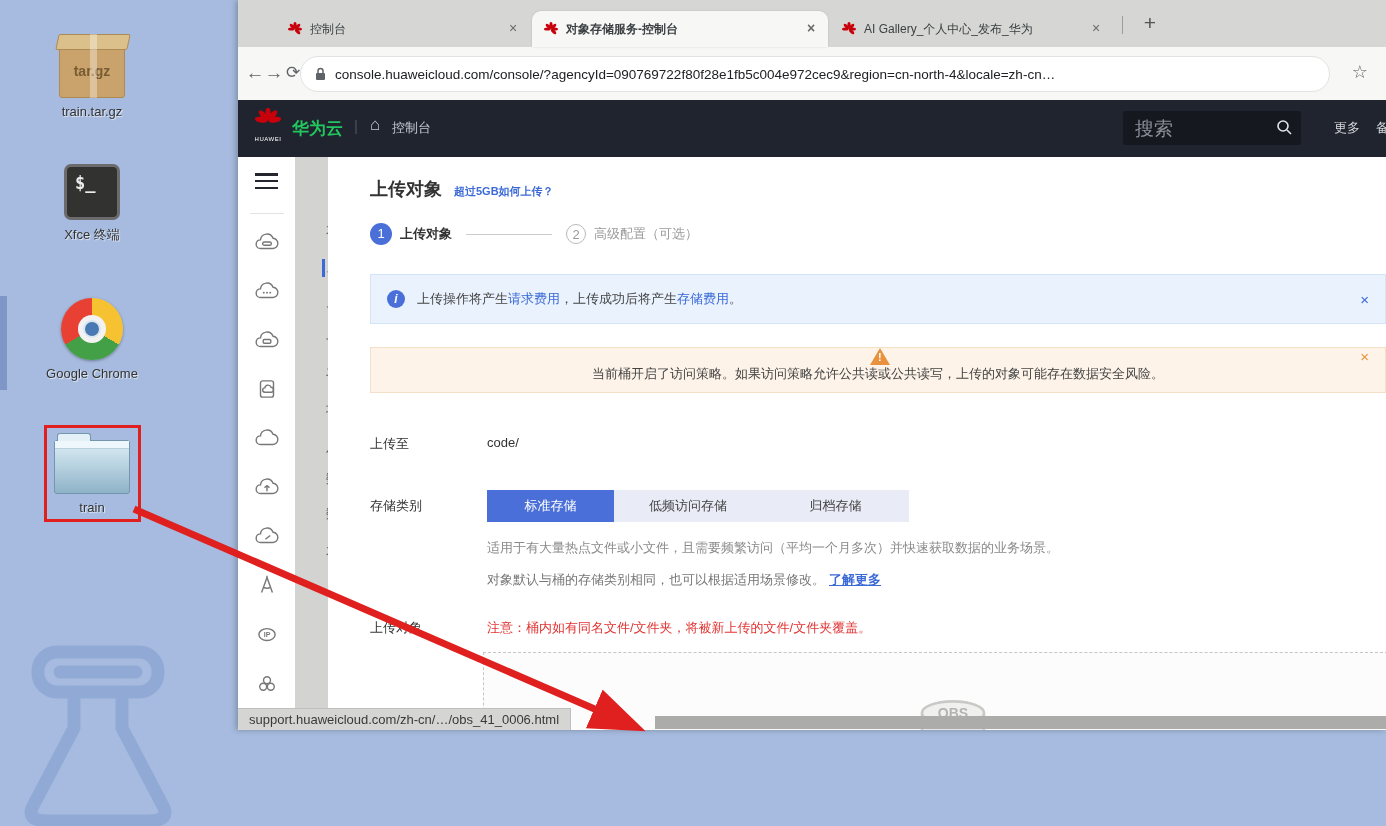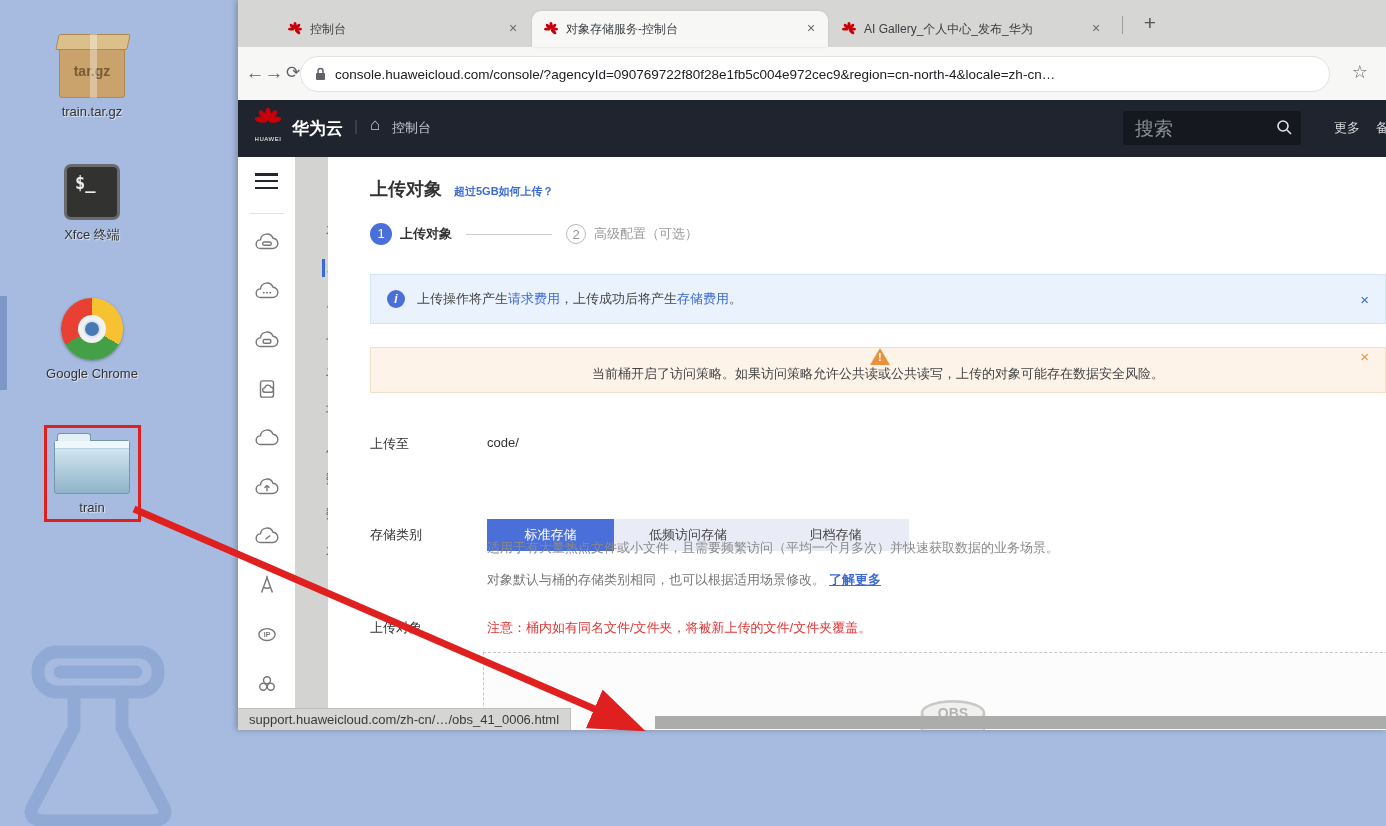--- a/index.html
+++ b/index.html
@@ -54,21 +54,21 @@
   .toolbar{position:absolute;left:0;top:47px;right:0;height:53px;background:#f7f7f6;}
   .navbtn{position:absolute;top:13px;width:22px;height:26px;text-align:center;font-size:19px;color:#5f6368;line-height:26px;}
   .omnibox{position:absolute;left:62px;top:9px;width:1030px;height:36px;background:#fff;border:1px solid #e2e2e2;
        border-radius:18px;display:flex;align-items:center;padding:0 14px;overflow:hidden;}
   .omnibox .url{font-size:13.5px;color:#202124;white-space:nowrap;overflow:hidden;margin-left:9px;}
   .star{position:absolute;right:18px;top:14px;font-size:18px;color:#5f6368;}
 
   .hwheader{position:absolute;left:0;top:100px;right:0;height:57px;background:#20242e;color:#cfd2d8;}
   .hw-logo{position:absolute;left:12px;top:8px;text-align:center;width:36px;}
   .hw-logo .sub{display:block;font-size:6px;letter-spacing:.5px;color:#fff;margin-top:-2px;}
-  .hw-brand{position:absolute;left:54px;top:17px;font-size:17px;font-weight:bold;color:#ffffff;}
+  .hw-brand{position:absolute;left:54px;top:17px;font-size:17px;font-weight:bold;color:#22c55e;}
   .hw-sep{position:absolute;left:116px;top:17px;color:#4c515c;font-size:15px;}
   .hw-home{position:absolute;left:132px;top:15px;font-size:17px;color:#c5c9d1;}
   .hw-console{position:absolute;left:154px;top:19px;font-size:13px;color:#c5c9d1;}
   .hw-search{position:absolute;left:885px;top:11px;width:178px;height:34px;background:#15181f;border-radius:2px;}
   .hw-search input{position:absolute;left:10px;top:6px;width:130px;background:transparent;border:none;outline:none;
        color:#9ba0ab;font-size:19px;font-family:inherit;}
   .hw-search input::placeholder{color:#8a8f99;opacity:1;}
   .hw-mag{position:absolute;right:8px;top:7px;}
   .hw-more{position:absolute;left:1096px;top:19px;font-size:13px;color:#d5d7db;}
   .hw-partial{position:absolute;left:1138px;top:19px;width:10px;overflow:hidden;font-size:13px;color:#d5d7db;}
@@ -101,21 +101,21 @@
   .b-warn .bx{color:#e8923f;}
   .ico-info{width:18px;height:18px;border-radius:50%;background:#4a6fd9;color:#fff;text-align:center;
        line-height:18px;font-size:12px;font-style:italic;font-weight:bold;margin:0 12px 0 16px;flex:none;}
   .ico-warn{width:0;height:0;border-left:10px solid transparent;border-right:10px solid transparent;
        border-bottom:17px solid #e8923f;position:relative;margin:0 12px 0 16px;flex:none;}
   .ico-warn:after{content:"!";position:absolute;left:-2px;top:3px;color:#fff;font-size:11px;font-weight:bold;}
   .blue-link{color:#3b6ad6;}
   .form-row{position:absolute;left:42px;display:flex;font-size:13px;color:#333;}
   .f-label{width:117px;flex:none;}
   .row-up{top:278px;justify-content:flex-end;}
-  .row-store{top:333px;margin-top:29px;}
+  .row-store{top:333px;}
   .row-store .f-label{line-height:32px;}
   .stabs{display:flex;}
   .stab{height:32px;line-height:32px;text-align:center;background:#e9ebf6;color:#444;}
   .stab.sel{background:#4a6fd9;color:#fff;}
   .stab.w1{width:127px;}.stab.w2{width:148px;}.stab.w3{width:147px;}
   .desc{position:absolute;left:159px;font-size:13px;color:#8a8a8a;}
   .d1{top:382px;}.d2{top:414px;color:#777;}
   .learn{color:#3b6ad6;font-weight:bold;text-decoration:underline;margin-left:4px;}
   .row-upobj{top:462px;}
   .red-note{color:#e23333;}
@@ -184,21 +184,21 @@
             <ellipse cx="12" cy="6.5" rx="2.4" ry="5" transform="rotate(90 12 12)"></ellipse>
             <ellipse cx="12" cy="6.5" rx="2.4" ry="5" transform="rotate(135 12 12)"></ellipse>
             <ellipse cx="12" cy="6.5" rx="2.4" ry="5" transform="rotate(-45 12 12)"></ellipse>
             <ellipse cx="12" cy="6.5" rx="2.4" ry="5" transform="rotate(-90 12 12)"></ellipse>
           </g>
         </svg>
         <span class="t-title">控制台</span>
         <span class="t-close">×</span>
       </div>
 
-      <div class="tab active" style="left:294px;width:296px;">
+      <div class="tab active" style="left:294px;width:296px;font-weight:bold;">
         <svg class="t-fav" width="16" height="16" viewBox="0 0 24 24">
           <g fill="#c7000b">
             <ellipse cx="12" cy="6.5" rx="2.4" ry="5"></ellipse>
             <ellipse cx="12" cy="6.5" rx="2.4" ry="5" transform="rotate(45 12 12)"></ellipse>
             <ellipse cx="12" cy="6.5" rx="2.4" ry="5" transform="rotate(90 12 12)"></ellipse>
             <ellipse cx="12" cy="6.5" rx="2.4" ry="5" transform="rotate(135 12 12)"></ellipse>
             <ellipse cx="12" cy="6.5" rx="2.4" ry="5" transform="rotate(-45 12 12)"></ellipse>
             <ellipse cx="12" cy="6.5" rx="2.4" ry="5" transform="rotate(-90 12 12)"></ellipse>
           </g>
         </svg>

